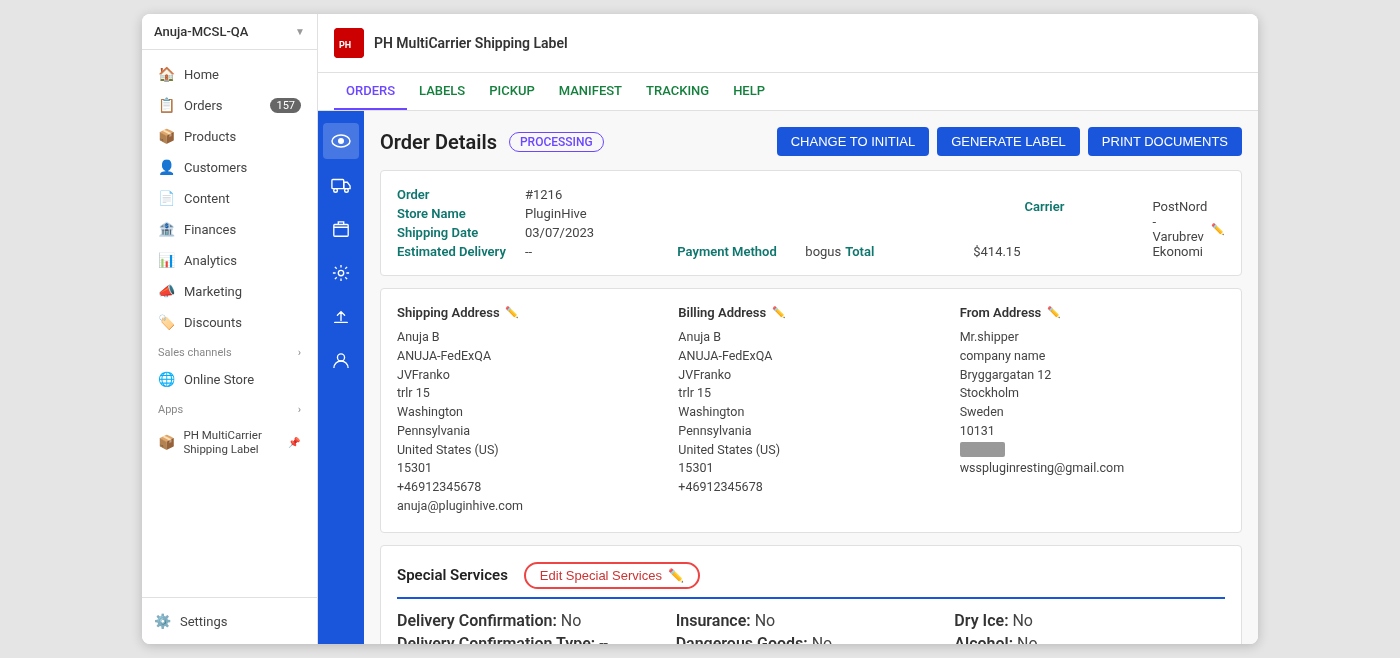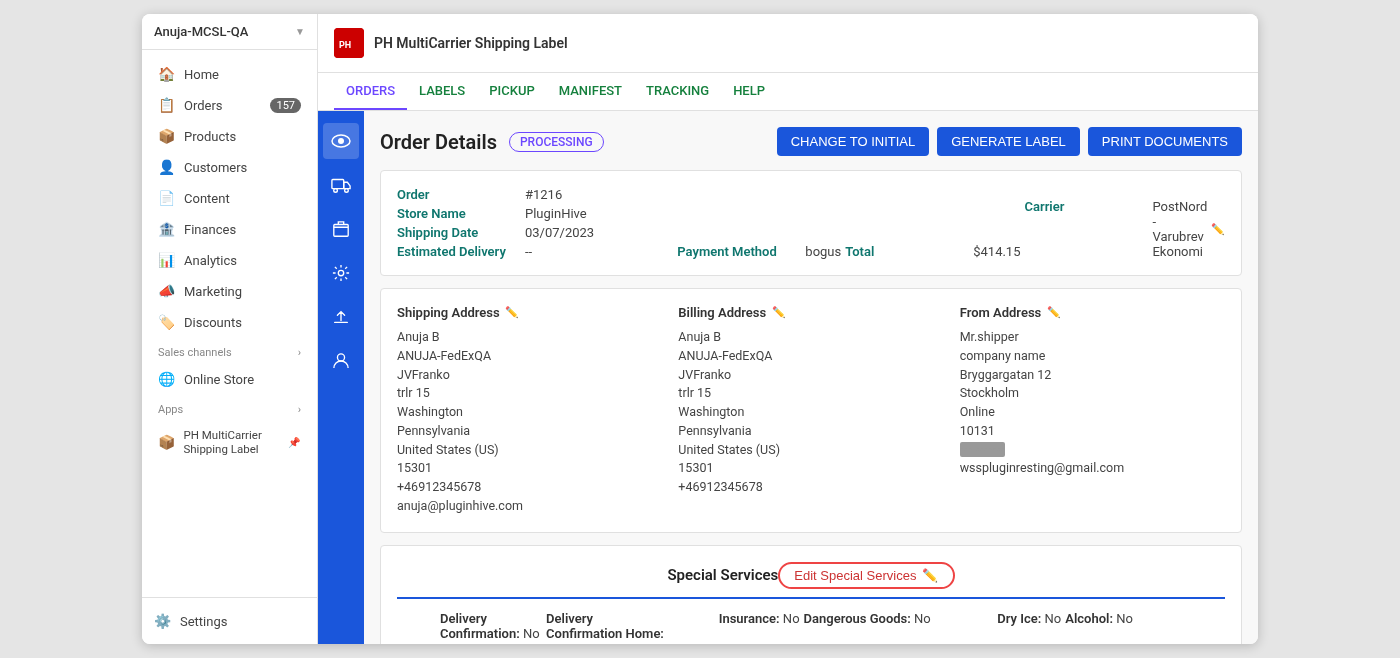--- a/index.html
+++ b/index.html
@@ -63,26 +63,26 @@
     .info-value-link { color: #444; display: flex; align-items: center; gap: 4px; }
     .edit-icon { color: #666; font-size: 11px; cursor: pointer; }
 
     
     .address-grid { display: grid; grid-template-columns: 1fr 1fr 1fr; gap: 16px; }
     .address-block h4 { font-size: 13px; font-weight: 600; color: #333; margin-bottom: 8px; display: flex; align-items: center; gap: 6px; }
     .address-block p { font-size: 12.5px; color: #444; line-height: 1.5; }
     .address-blurred { color: #999; background: #999; border-radius: 2px; }
 
     
-    .special-services-header { display: flex; align-items: center; justify-content: center; margin-bottom: 8px; }
+    .special-services-header { display: flex; align-items: center; justify-content: flex-start; margin-bottom: 8px; gap: 16px; }
     .special-services-title { font-size: 15px; font-weight: 600; color: #222; }
     .edit-special-btn { border: 2px solid #e44; color: #c33; border-radius: 20px; padding: 4px 14px; font-size: 13px; font-weight: 500; cursor: pointer; background: #fff; display: flex; align-items: center; gap: 6px; }
     .services-divider { border: none; border-top: 2px solid #1a56db; margin-bottom: 12px; }
     .services-grid { display: grid; grid-template-columns: 1fr 1fr 1fr; gap: 8px; }
-    .service-row { font-size: 13px; color: #444; display: flex; flex-direction: row; gap: 4px; margin-left: 43px; }
+    .service-row { font-size: 16px; color: #444; display: flex; flex-direction: column; gap: 4px; }
     .service-label { font-weight: 600; color: #333; }
   </style>
 </head>
 <body>
 
 <div class="outer-wrapper">
   <div class="app-window">
 
     <div class="sidebar">
       <div class="sidebar-store-selector">
@@ -315,21 +315,21 @@
               <div class="address-block">
                 <h4>
                   <span>From Address</span>
                   <span class="edit-icon">✏️</span>
                 </h4>
                 <p>
                   <span>Mr.shipper</span><br>
                   <span>company name</span><br>
                   <span>Bryggargatan 12</span><br>
                   <span>Stockholm</span><br>
-                  <span>Online</span><br>
+                  <span>Sweden</span><br>
                   <span>10131</span><br>
                   <span class="address-blurred">••• •••••••</span><br>
                   <span>wsspluginresting@gmail.com</span>
                 </p>
               </div>
             </div>
           </div>
 
           <div class="info-card">
             <div class="special-services-header">
@@ -340,21 +340,21 @@
               </button>
             </div>
             <hr class="services-divider">
             <div class="services-grid">
               <div class="service-row">
                 <span>
                   <span class="service-label">Delivery Confirmation:</span>
                   <span>No</span>
                 </span>
                 <span>
-                  <span class="service-label">Delivery Confirmation Home:</span>
+                  <span class="service-label">Delivery Confirmation Type:</span>
                   <span>--</span>
                 </span>
               </div>
               <div class="service-row">
                 <span>
                   <span class="service-label">Insurance:</span>
                   <span>No</span>
                 </span>
                 <span>
                   <span class="service-label">Dangerous Goods:</span>

